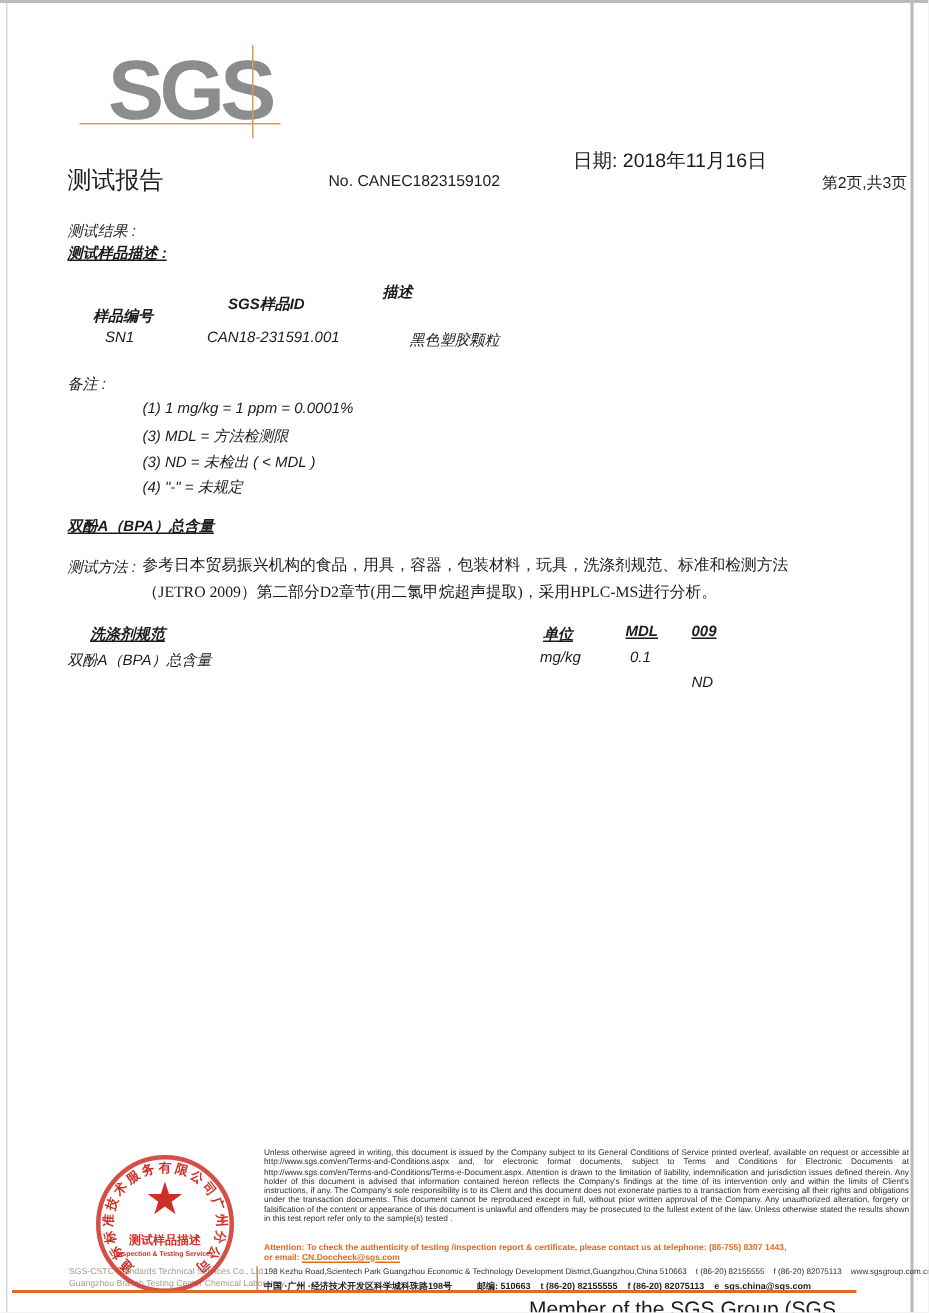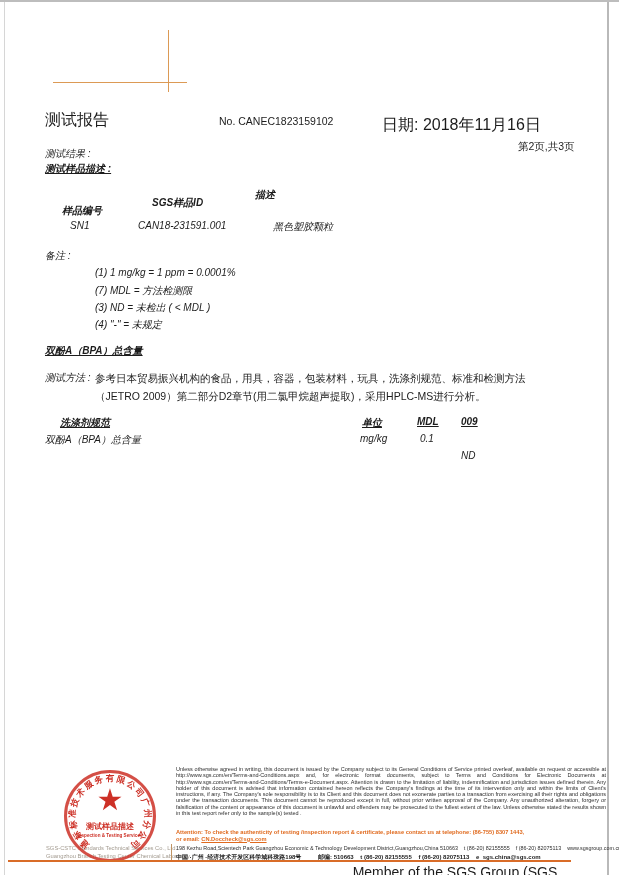--- a/index.html
+++ b/index.html
@@ -18,24 +18,24 @@
   .edge-left{position:absolute;left:4px;top:2px;width:1px;height:873px;background:#d6d6d6;}
   .edge-right{position:absolute;left:607px;top:2px;width:2px;height:873px;background:#b9b9b9;}
   
   .logo{position:absolute;left:72px;top:36px;font-size:56px;line-height:48px;
         font-weight:bold;color:#8a8c8e;letter-spacing:-3px;}
   .crop-v{position:absolute;left:168px;top:30px;width:1px;height:62px;background:#dc9a55;}
   .crop-h{position:absolute;left:53px;top:82px;width:134px;height:1px;background:#dc9a55;}
   
   .hdr-title{position:absolute;left:45px;top:110px;font-size:16px;font-weight:normal;}
   .hdr-no{position:absolute;left:219px;top:115px;font-size:10.5px;}
-  .hdr-date{position:absolute;left:382px;top:115px;font-size:16px;}
-  .hdr-page{position:absolute;left:518px;top:115px;font-size:10.5px;margin-top:25px;}
+  .hdr-date{position:absolute;left:382px;top:98px;font-size:13px;}
+  .hdr-page{position:absolute;left:548px;top:115px;font-size:10.5px;}
   
-  .method-text{position:absolute;left:95px;top:369px;width:460px;font-size:10.5px;line-height:18px;}
+  .method-text{position:absolute;left:95px;top:369px;width:460px;font-size:10.5px;line-height:18px;font-family:Liberation Serif, serif;}
   
   .disclaimer{position:absolute;left:176px;top:766px;width:430px;font-size:5.5px;
               line-height:6.3px;text-align:justify;color:#2e2e2e;}
   .attention{position:absolute;left:176px;top:829px;width:430px;font-size:5.7px;
              line-height:6.6px;font-weight:bold;color:#e06a1e;}
   .addr-divider{position:absolute;left:171px;top:844px;width:1px;height:18px;background:#c09362;}
   .addr1{position:absolute;left:176px;top:845px;font-size:5.4px;color:#2e2e2e;white-space:pre;}
   .addr2{position:absolute;left:176px;top:853px;font-size:6px;color:#1c1c1c;font-weight:bold;white-space:pre;}
   .orange-rule{position:absolute;left:8px;top:860px;width:563px;height:2px;background:#d96c28;}
   .member{position:absolute;left:340px;top:864px;width:230px;text-align:center;font-size:14px;color:#1c1c1c;}
@@ -52,41 +52,42 @@
 </style>
 </head>
 <body>
 
 <div class="page">
 
   <div class="edge-top"></div>
   <div class="edge-left"></div>
   <div class="edge-right"></div>
 
+  <div class="logo">SGS</div>
   <div class="crop-v"></div>
   <div class="crop-h"></div>
 
   <div class="hdr-title">测试报告</div>
   <div class="hdr-no">No. CANEC1823159102</div>
   <div class="hdr-date">日期: 2018年11月16日</div>
   <div class="hdr-page">第2页,共3页</div>
 
   <div class="abs fs10" style="left:45px;top:147px">测试结果 :</div>
   <div class="abs fs10 b u" style="left:45px;top:162px">测试样品描述 :</div>
 
   <span class="abs fs10 b" style="left:62px;top:204px">样品编号</span>
   <span class="abs fs10 b" style="left:152px;top:196px">SGS样品ID</span>
   <span class="abs fs10 b" style="left:255px;top:188px">描述</span>
   <span class="abs fs10" style="left:70px;top:220px">SN1</span>
   <span class="abs fs10" style="left:138px;top:220px">CAN18-231591.001</span>
   <span class="abs fs10" style="left:273px;top:220px">黑色塑胶颗粒</span>
 
   <div class="abs fs10" style="left:45px;top:249px">备注 :</div>
   <div class="abs fs10" style="left:95px;top:267px">(1) 1 mg/kg = 1 ppm = 0.0001%</div>
-  <div class="abs fs10" style="left:95px;top:284px">(7) MDL = 方法检测限</div>
+  <div class="abs fs10" style="left:95px;top:284px">(3) MDL = 方法检测限</div>
   <div class="abs fs10" style="left:95px;top:301px">(3) ND = 未检出 ( &lt; MDL )</div>
   <div class="abs fs10" style="left:95px;top:318px">(4) "-" = 未规定</div>
 
   <div class="abs fs10 b u" style="left:45px;top:344px">双酚A（BPA）总含量</div>
 
   <div class="abs fs10" style="left:45px;top:371px">测试方法 :</div>
   <div class="method-text">参考日本贸易振兴机构的食品，用具，容器，包装材料，玩具，洗涤剂规范、标准和检测方法（JETRO 2009）第二部分D2章节(用二氯甲烷超声提取)，采用HPLC-MS进行分析。</div>
 
   <span class="abs fs10 b u" style="left:60px;top:416px">洗涤剂规范</span>
   <span class="abs fs10 b u" style="left:362px;top:416px">单位</span>

